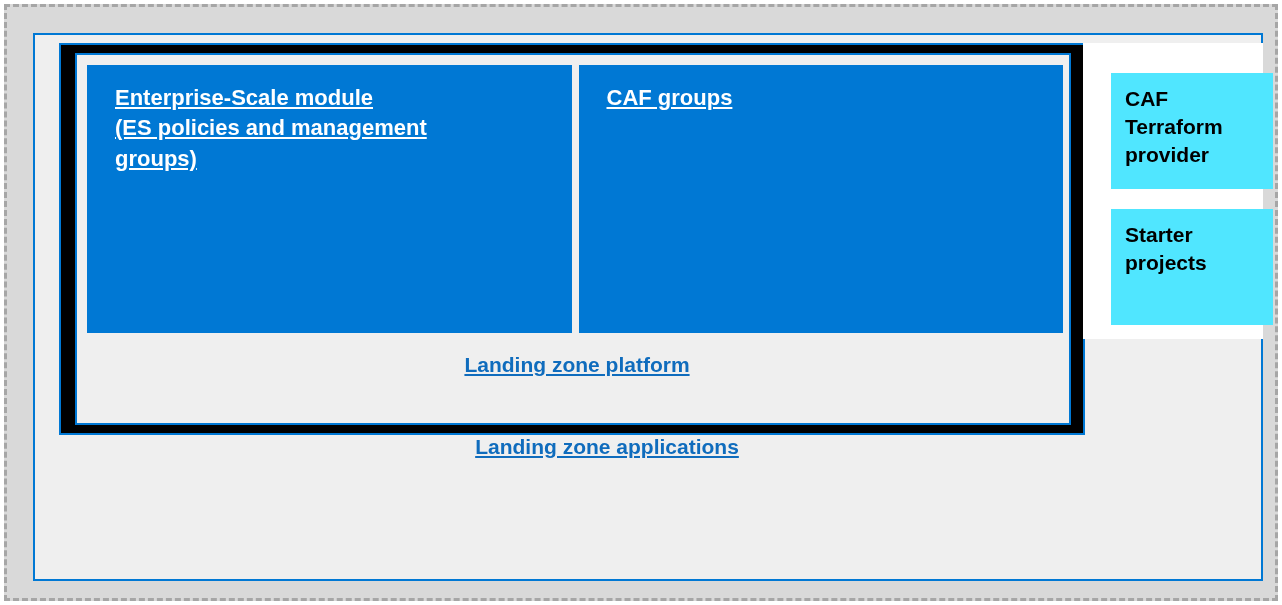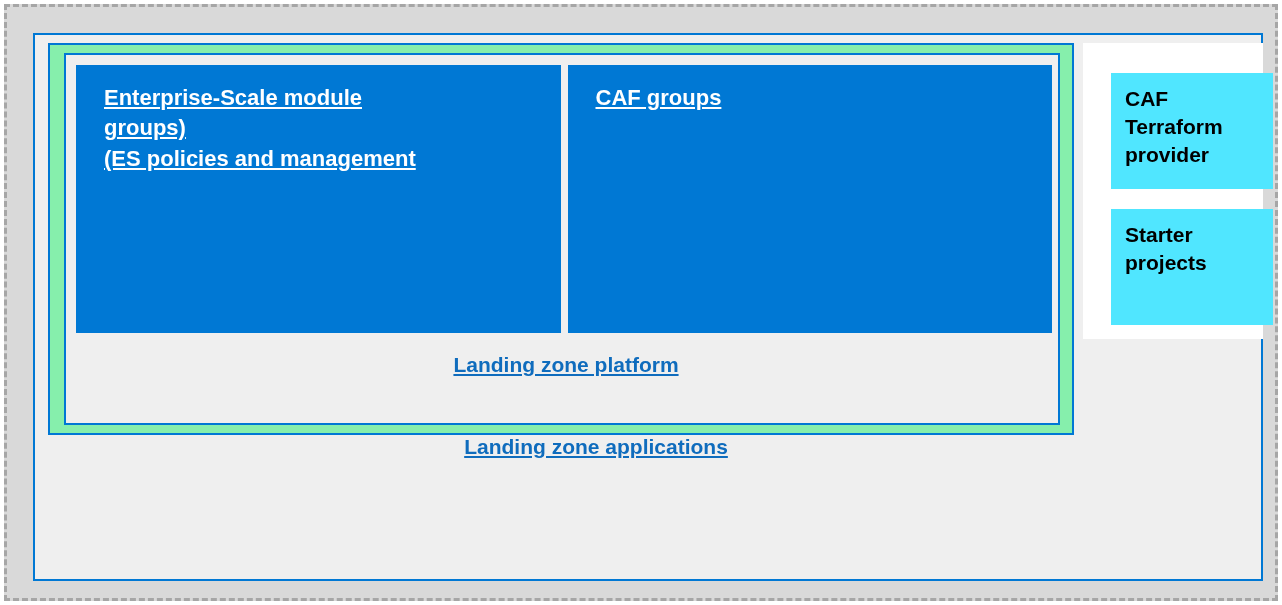--- a/index.html
+++ b/index.html
@@ -41,27 +41,27 @@
     width: 1230px;
     height: 548px;
     box-sizing: border-box;
     border: 2px solid #0078d4;
     background: #efefef;
   }
 
   
   .box-applications {
     position: absolute;
-    left: 13px;
+    left: 24px;
     top: 8px;
     width: 1026px;
     height: 392px;
     box-sizing: border-box;
     border: 2px solid #0078d4;
-    background: #86efac;
+    background: #000000;
   }
 
   
   .box-platform {
     position: absolute;
     left: 14px;
     top: 8px;
     width: 996px;
     height: 372px;
     box-sizing: border-box;
@@ -154,22 +154,22 @@
     <div class="box-automation">
 
       <div class="box-applications">
 
         <div class="box-platform">
 
           <div class="module-row">
 
             <div class="module-card">
               <span class="mod-line">Enterprise-Scale module</span>
+              <span class="mod-line">(ES policies and management</span>
               <span class="mod-line">groups)</span>
-              <span class="mod-line">(ES policies and management</span>
             </div>
 
             <div class="module-card">
               <span class="mod-line">CAF groups</span>
             </div>
 
           </div>
 
           <div class="caption caption-platform">
             <span class="cap-line underlined">Landing zone platform</span>

